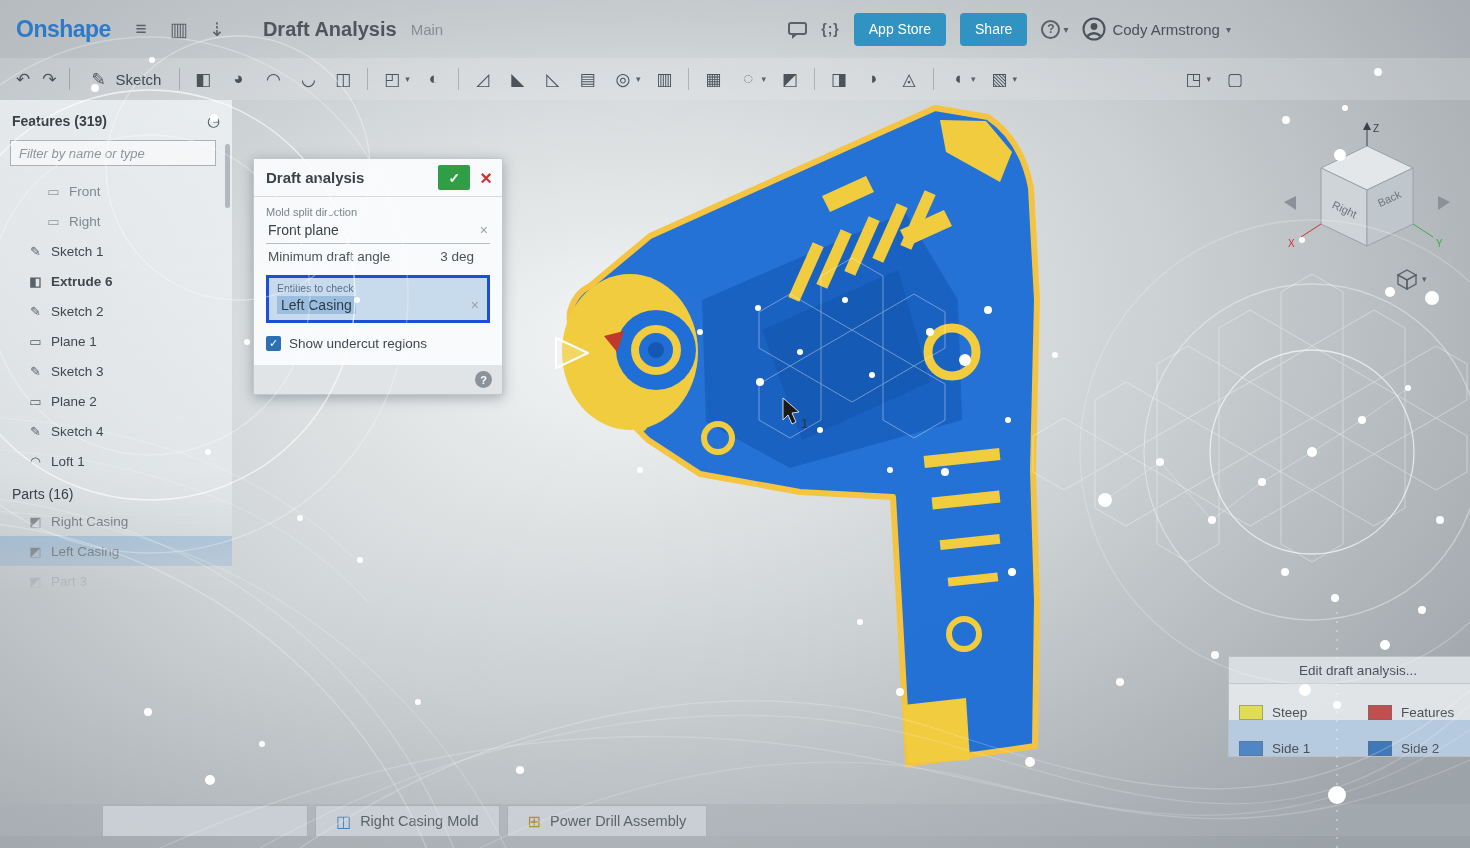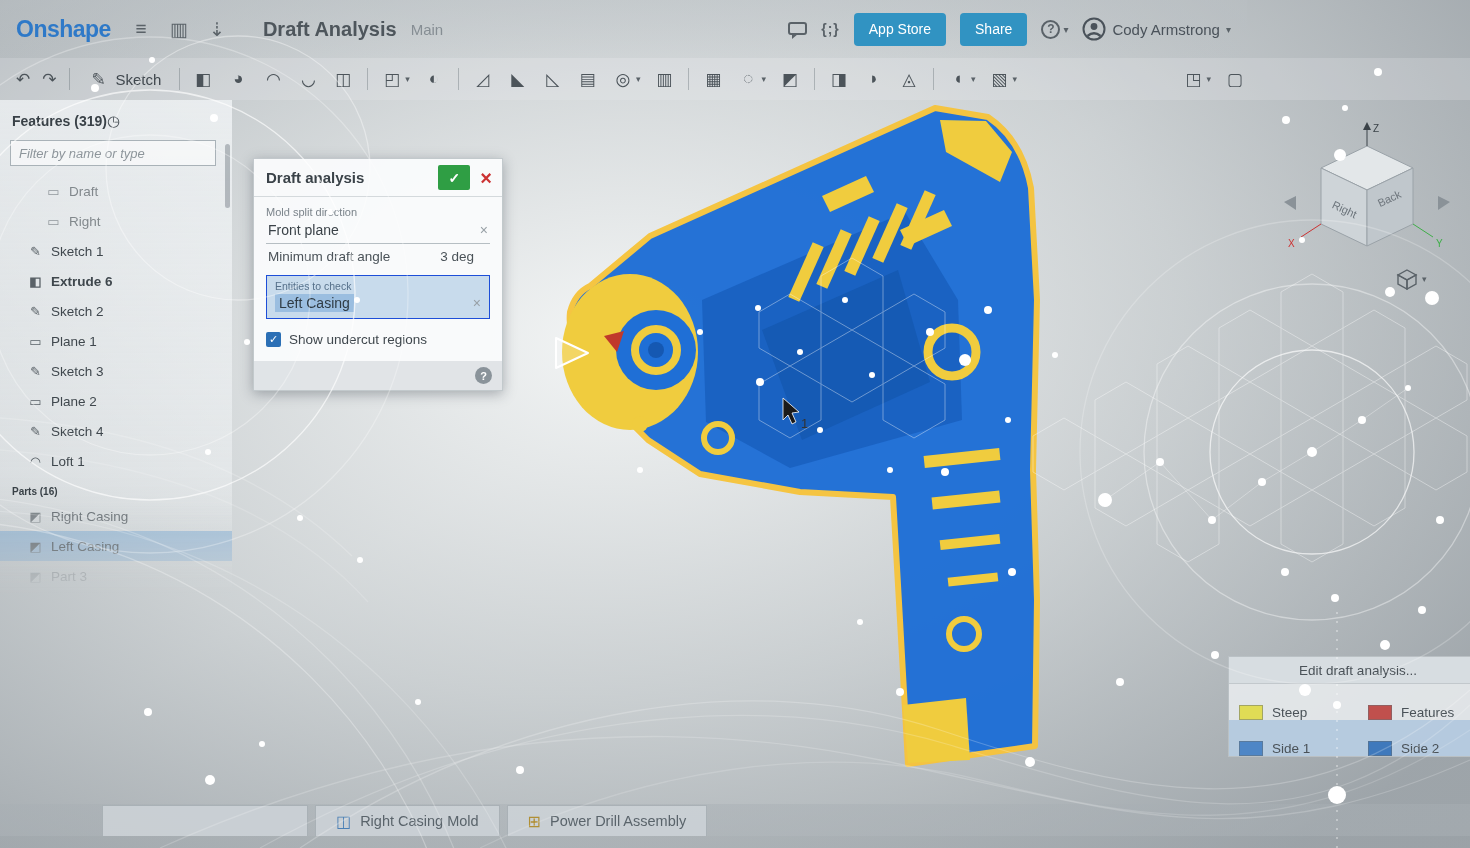--- a/index.html
+++ b/index.html
@@ -47,50 +47,50 @@
   .tbitem{display:flex;align-items:center;gap:2px;cursor:pointer}
   .tbitem.push{margin-left:auto}
   .tbicon{font-size:17px;color:#4c545a;width:22px;text-align:center}
   .tbcaret{font-size:9px;color:#5a6268}
   .sep{width:1px;height:22px;background:rgba(90,100,106,.35)}
 
   
   #features{position:absolute;left:0;top:100px;width:232px;height:514px;padding-top:8px;
     background:linear-gradient(rgba(242,245,247,.78),rgba(242,245,247,.5) 72%,rgba(242,245,247,0));
     -webkit-mask-image:linear-gradient(#000 78%,transparent 100%);mask-image:linear-gradient(#000 78%,transparent 100%)}
-  .feat-head{display:flex;align-items:center;justify-content:flex-start;padding:4px 12px;
+  .feat-head{display:flex;align-items:center;justify-content:space-between;padding:4px 12px;
     font-size:14px;font-weight:bold;color:#394147}
   .clock{font-size:15px;font-weight:normal;color:#4c545a;cursor:pointer}
   .filter-input{display:block;margin:6px 10px 10px;width:206px;height:26px;padding:0 8px;
     background:rgba(255,255,255,.55);border:1px solid #a9b2b8;font-size:13px;font-family:inherit;color:#3f474d}
   .filter-input::placeholder{font-style:italic;color:#8d959b}
   .feat-row{display:flex;align-items:center;gap:8px;height:30px;padding-left:28px;font-size:13.5px;color:#3f474d;cursor:pointer}
   .feat-row.ind2{padding-left:46px;opacity:.6}
   .feat-row.bold{font-weight:bold}
   .fico{font-size:13px;color:#5a6268;width:15px;text-align:center}
-  .parts-head{padding:10px 12px 4px;font-size:10px;font-weight:bold;color:#394147}
+  .parts-head{padding:10px 12px 4px;font-size:14px;font-weight:normal;color:#394147}
   #parts-list .feat-row:nth-child(1){opacity:.75}
   #parts-list .feat-row.selected{background:rgba(110,162,212,.55);opacity:1}
   #parts-list .feat-row:nth-child(3){opacity:.5}
   .fscroll{position:absolute;right:2px;top:44px;width:5px;height:64px;border-radius:3px;background:rgba(110,120,128,.45)}
 
   
   #dialog{position:absolute;left:253px;top:158px;width:250px;background:rgba(250,251,252,.95);
     border:1px solid rgba(150,160,166,.55);box-shadow:0 3px 12px rgba(40,50,60,.35)}
   .dlg-head{display:flex;align-items:center;height:38px;padding:0 10px 0 12px;border-bottom:1px solid #d4d9dc}
   .dlg-title{font-size:15px;font-weight:bold;color:#3a4248}
   .btn-ok{margin-left:auto;width:32px;height:25px;background:#2f9e44;border:none;border-radius:2px;color:#fff;
     font-size:14px;font-weight:bold;cursor:pointer}
   .btn-cancel{margin-left:10px;background:none;border:none;color:#cc3333;font-size:20px;font-weight:bold;cursor:pointer;line-height:1}
   .dlg-body{padding:9px 12px 4px}
   .fld-label{font-size:11px;color:#7a838a}
   .fld-row{display:flex;align-items:center;border-bottom:1px solid #b6bec3;padding:4px 2px 5px;font-size:14px;color:#3a4248}
   .clear-x{margin-left:auto;color:#98a0a6;font-size:14px;cursor:pointer}
   .angle-row{display:flex;justify-content:space-between;margin:5px 2px 11px;font-size:13.5px;color:#4a5258;padding-right:14px}
-  .entities{background:rgba(188,211,232,.8);border:1px solid #1d4ed8;padding:4px 8px 6px}
+  .entities{background:rgba(188,211,232,.8);border:3px solid #1d4ed8;padding:4px 8px 6px}
   .entities .fld-label{font-size:10.5px;color:#56708a}
   .ent-row{display:flex;align-items:center;margin-top:2px;font-size:14px;color:#2f3b44}
   .ent-val{background:rgba(130,175,218,.65);padding:1px 4px}
   .chk-row{display:flex;align-items:center;gap:8px;margin:13px 0 10px;font-size:13.5px;color:#3f474d;cursor:pointer}
   .checkbox{width:15px;height:15px;border-radius:2px;background:#2b6fb5;color:#fff;font-size:11px;
     display:flex;align-items:center;justify-content:center}
   .dlg-foot{display:flex;justify-content:flex-end;padding:6px 10px;background:rgba(208,214,218,.6)}
   .help-q{width:17px;height:17px;border-radius:50%;background:#8a939a;color:#fff;font-size:11px;font-weight:bold;
     display:flex;align-items:center;justify-content:center;cursor:pointer}
 
@@ -287,21 +287,21 @@
 
   <aside id="features">
     <div class="feat-head">
       <span>Features (319)</span>
       <span class="clock">◷</span>
     </div>
     <input class="filter-input" placeholder="Filter by name or type" style="">
     <div id="feature-list">
         <div class="feat-row ind2">
           <span class="fico">▭</span>
-          <span class="flabel">Draft</span>
+          <span class="flabel">Front</span>
         </div>
         <div class="feat-row ind2">
           <span class="fico">▭</span>
           <span class="flabel">Right</span>
         </div>
         <div class="feat-row">
           <span class="fico">✎</span>
           <span class="flabel">Sketch 1</span>
         </div>
         <div class="feat-row bold">

